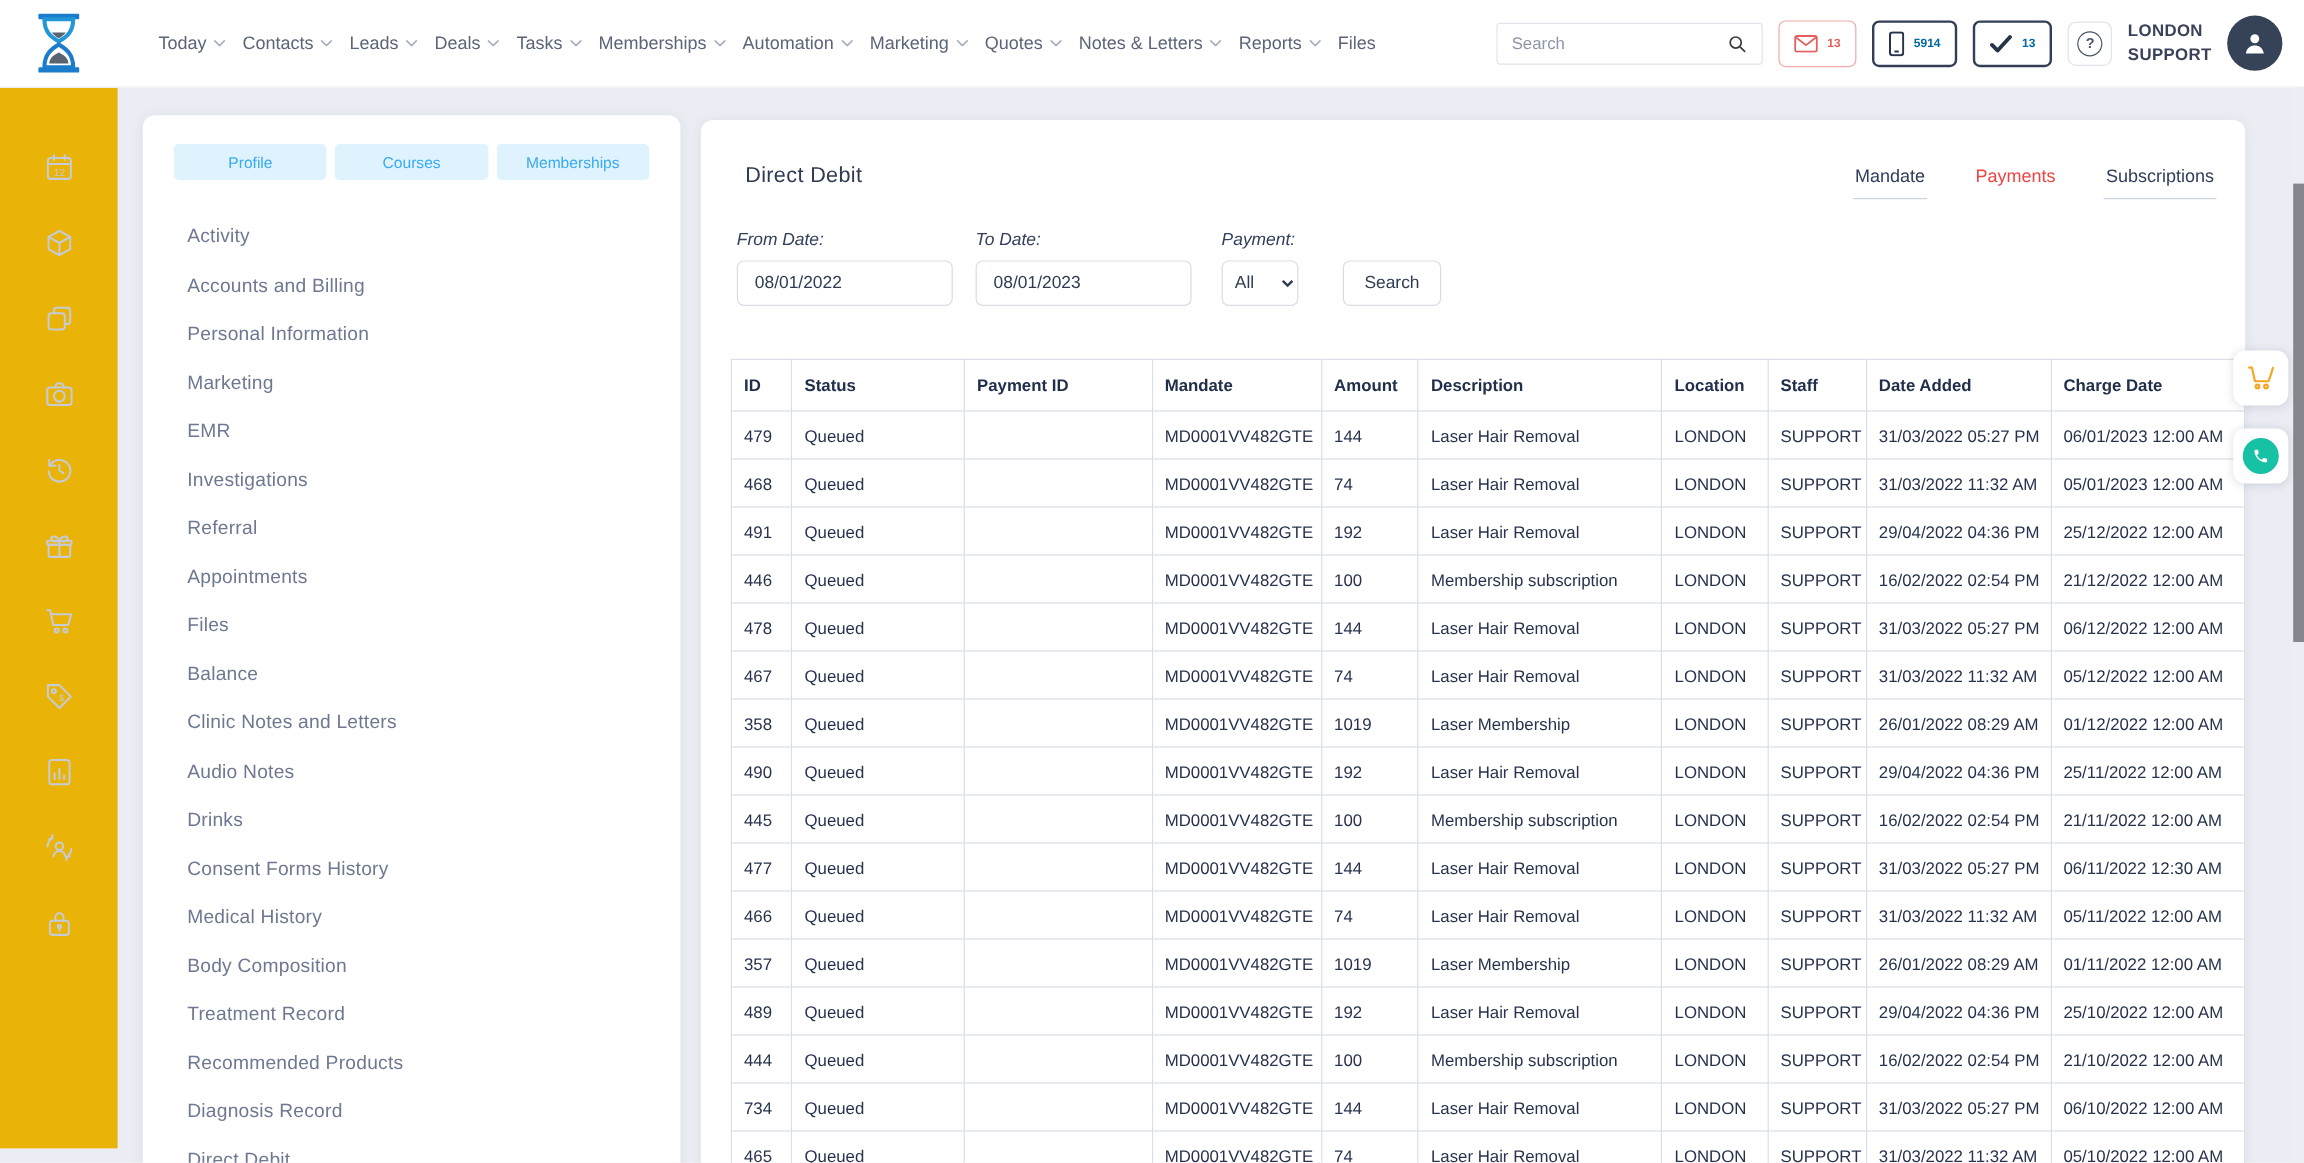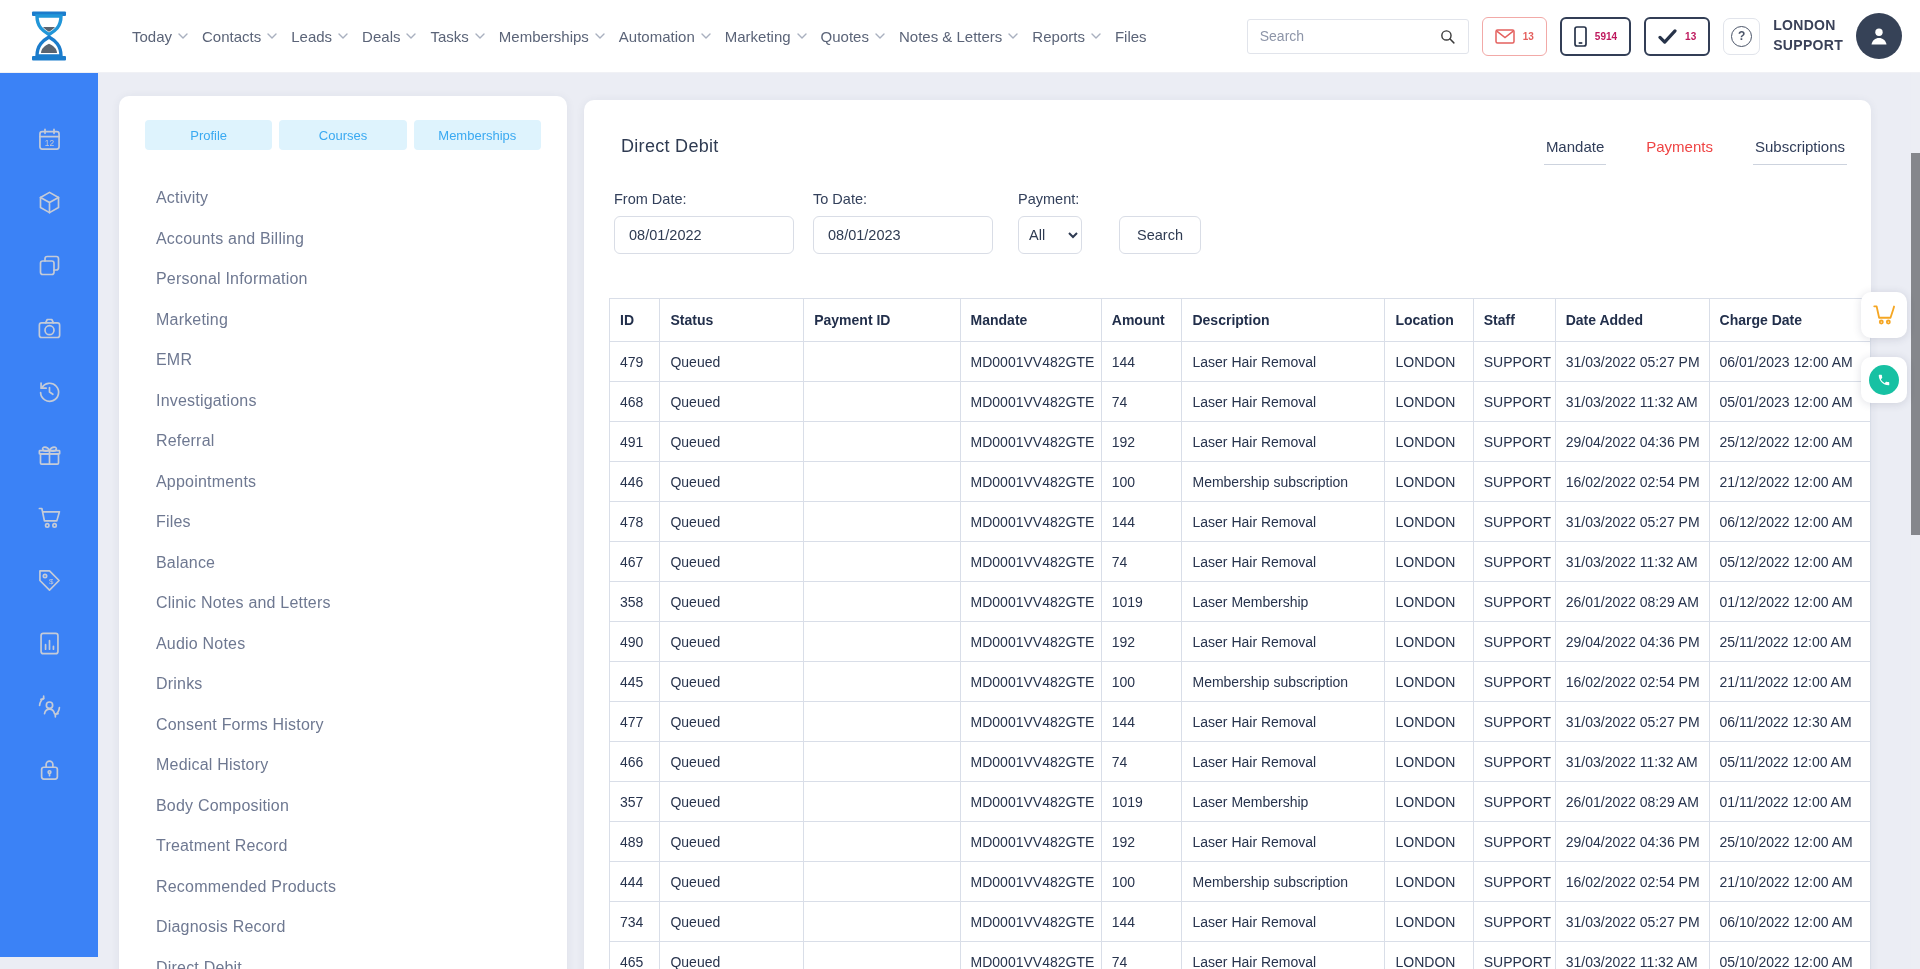--- a/index.html
+++ b/index.html
@@ -11,48 +11,48 @@
   .logo-wrap { width:98px; display:flex; justify-content:center; align-items:center; }
   .nav { display:flex; align-items:center; gap:14px; margin-left:34px; }
   .nav-item { display:flex; align-items:center; gap:6px; font-size:15px; color:#5b6478; cursor:pointer; white-space:nowrap; }
   .right-cluster { margin-left:auto; display:flex; align-items:center; gap:13px; }
   .searchbox { width:222px; height:35px; border:1px solid #e1e4eb; border-radius:3px; display:flex; align-items:center; background:#fff; }
   .searchbox input { flex:1; border:none; outline:none; padding:0 12px; font-size:14px; color:#333; font-family:inherit; min-width:0; }
   .searchbox input::placeholder { color:#8d95a8; }
   .search-iconbtn { width:40px; height:100%; display:flex; align-items:center; justify-content:center; cursor:pointer; }
   .badge { height:39px; border-radius:6px; display:inline-flex; align-items:center; gap:8px; padding:0 12px; font-size:10px; font-weight:700; background:#fff; cursor:pointer; }
   .badge-mail { border:1px solid #f2a9a7; color:#e4605e; }
-  .badge-dark { border:2px solid #323e56; color:#be185d; }
+  .badge-dark { border:2px solid #323e56; color:#0369a1; }
   .help-btn { width:37px; height:37px; border:1px solid #e1e4eb; border-radius:7px; display:flex; align-items:center; justify-content:center; cursor:pointer; background:#fff; }
   .q-circle { width:21px; height:21px; border:1.5px solid #4a5468; border-radius:50%; color:#4a5468; font-size:12px; font-weight:700; display:flex; align-items:center; justify-content:center; }
   .user-name { font-size:14px; font-weight:600; color:#3a4158; line-height:1.4; letter-spacing:.3px; }
   .avatar { width:46px; height:46px; border-radius:50%; background:#364257; display:flex; align-items:center; justify-content:center; cursor:pointer; flex:0 0 auto; }
 
   
-  .icon-rail { position:absolute; left:0; top:73px; bottom:12px; width:98px; background:#3b82f6; display:flex; flex-direction:column; align-items:center; padding-top:53px; gap:36px; z-index:10; }
+  .icon-rail { position:absolute; left:0; top:73px; bottom:12px; width:98px; background:#eab308; display:flex; flex-direction:column; align-items:center; padding-top:53px; gap:36px; z-index:10; }
   .rail-icon { width:27px; height:27px; cursor:pointer; }
   .rail-icon svg { width:27px; height:27px; stroke:#c5cbd7; fill:none; stroke-width:1.5; stroke-linecap:round; stroke-linejoin:round; }
 
   
   .card { position:absolute; background:#fff; border-radius:10px; box-shadow:0 1px 10px rgba(45,55,90,.07); }
   .patient-card { left:119px; top:96px; width:448px; bottom:-24px; padding:24px 26px; }
   .chip-row { display:flex; gap:7px; }
   .chip { flex:1; height:30px; background:#def3fd; color:#3aa9f1; border-radius:4px; font-size:13px; display:flex; align-items:center; justify-content:center; cursor:pointer; }
   .side-list { margin-top:28px; padding-left:11px; }
   .side-item { height:40.5px; display:flex; align-items:center; font-size:16px; color:#6e7891; letter-spacing:.2px; cursor:pointer; }
 
   .main-card { left:584px; right:49px; top:100px; bottom:-24px; padding:36px 0 0 25px; }
   .title-row { display:flex; align-items:baseline; padding-right:24px; }
   .page-title { font-size:18px; font-weight:500; color:#2f3b52; padding-left:12px; letter-spacing:.3px; }
   .dd-tabs { margin-left:auto; display:flex; gap:38px; }
   .dd-tab { font-size:15px; color:#303d59; padding:0 2px 9px 2px; border-bottom:1px solid #cdd3de; cursor:pointer; }
   .dd-tab.active { color:#ef4444; border-bottom:none; font-weight:500; }
 
   .filters { margin-top:26px; display:flex; align-items:flex-end; gap:19px; padding-left:5px; }
-  .filter label { display:block; font-size:14.5px; color:#33405b; margin-bottom:9px; }
+  .filter label { display:block; font-size:14.5px; color:#33405b; margin-bottom:9px;font-style:italic; }
   .f-input { height:38px; border:1px solid #d9dde6; border-radius:6px; padding:0 14px; font-size:14.5px; color:#2f3b52; background:#fff; font-family:inherit; outline:none; }
   .f-date { width:180px; }
   .f-select { width:64px; padding:0 6px; margin-left:6px; }
   .search-btn { height:38px; padding:0 17px; border:1px solid #d9dde6; border-radius:6px; background:#fff; font-size:14.5px; color:#2f3b52; cursor:pointer; margin-left:18px; font-family:inherit; }
 
   table.dd { margin-top:44px; width:100%; border-collapse:collapse; table-layout:fixed; }
   .dd th, .dd td { border:1px solid #d9dee8; text-align:left; padding:0 10px; font-size:14px; white-space:nowrap; overflow:hidden; }
   .dd th { height:43px; color:#222f4b; font-weight:600; }
   .dd td { height:40px; color:#27334d; }
   col.c0{width:4%} col.c1{width:11.4%} col.c2{width:12.4%} col.c3{width:11.2%} col.c4{width:6.4%}

